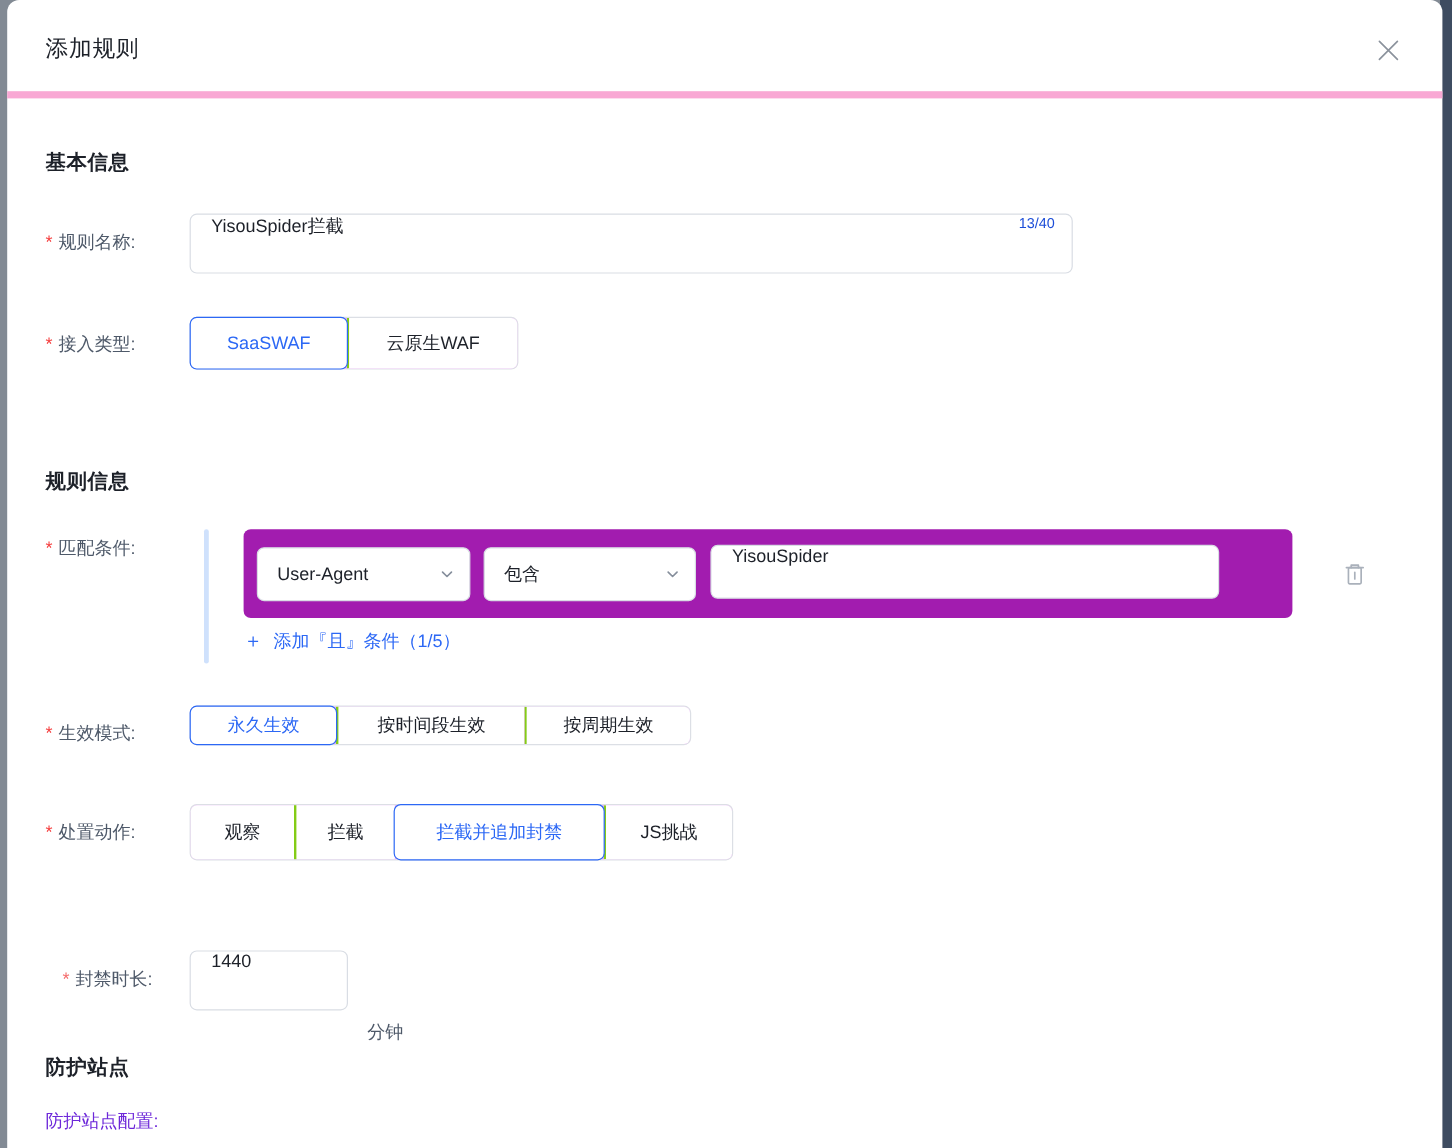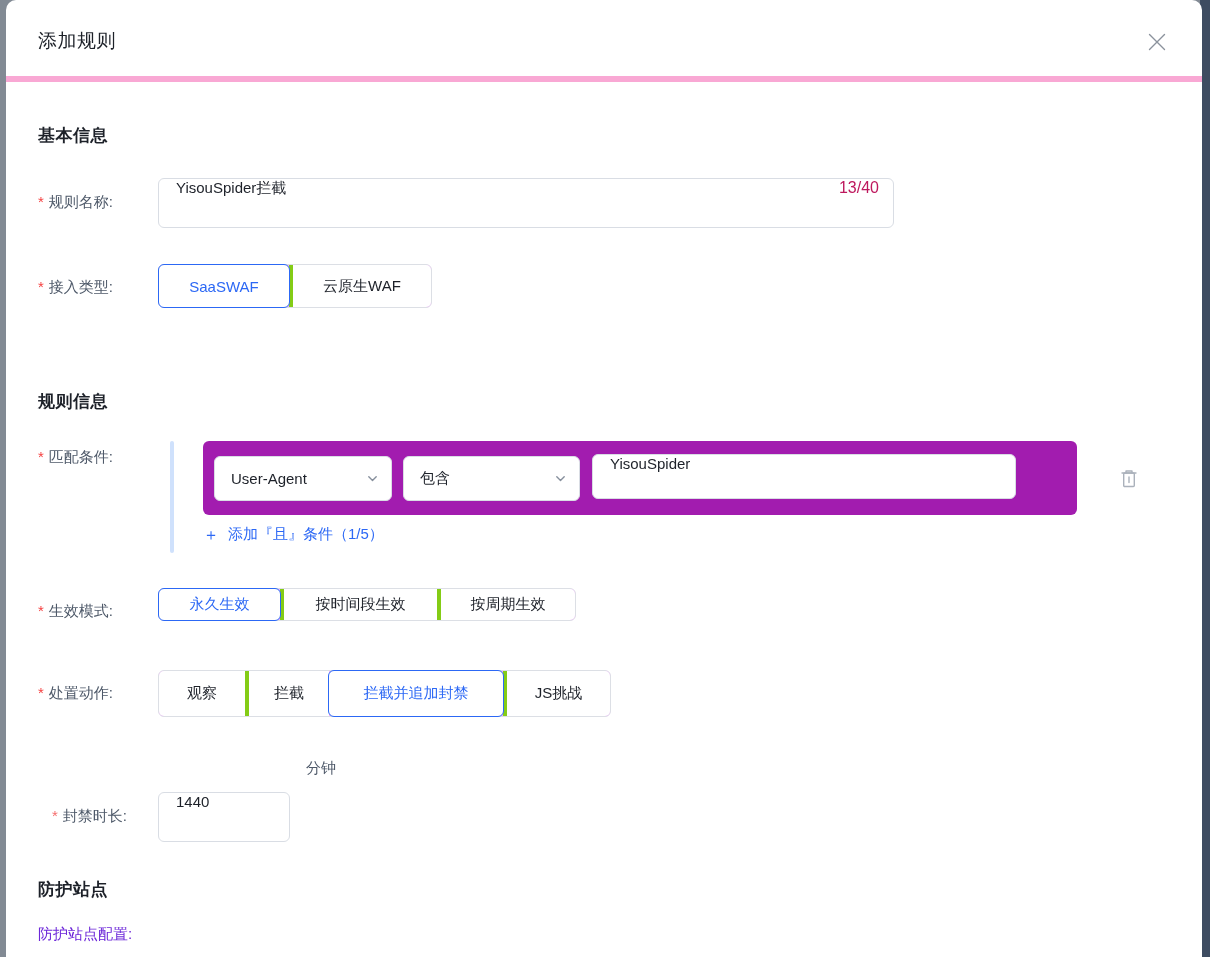--- a/index.html
+++ b/index.html
@@ -25,30 +25,30 @@
   .f-label{position:absolute;font-size:15px;color:#4e5969;white-space:nowrap;}
   .star{color:#f53f3f;margin-right:5px;}
   .star.soft{color:#f56c6c;}
 
   .tinput{
     position:absolute;box-sizing:border-box;background:#fff;
     border:1px solid #d9dde4;border-radius:6px;
     display:flex;padding:0 14px 0 17px;
     font-size:15px;color:#1d2129;cursor:text;
   }
-  .tinput .counter{margin-left:auto;font-size:16px;color:#be185d;}
+  .tinput .counter{margin-left:auto;font-size:12px;color:#1d4ed8;}
 
   .seg-group{
     position:absolute;display:flex;align-items:stretch;box-sizing:border-box;
     background:#f0abfc;border:1px solid #dcdfe5;border-radius:6px;
   }
   .seg{
     display:flex;align-items:center;justify-content:center;box-sizing:border-box;
     font-size:15px;color:#1d2129;background:#fff;cursor:pointer;white-space:nowrap;
-    border-left:4px solid #84cc16;
+    border-left:2px solid #84cc16;
   }
   .seg:first-child{border-left:none;border-radius:5px 0 0 5px;}
   .seg:last-child{border-radius:0 5px 5px 0;}
   .seg.selected{
     position:relative;z-index:2;margin:-1px;
     border:1px solid #2c68f5;border-radius:6px;color:#2c68f5;background:#fff;
   }
 
   .cond-bar{position:absolute;width:4px;background:#cfe1fc;border-radius:2px;}
   .cond-panel{position:absolute;background:#a21caf;border-radius:6px;}
@@ -164,18 +164,18 @@
     <div class="seg selected" style="width:176px">拦截并追加封禁</div>
     <div class="seg" style="width:107px">JS挑战</div>
   </div>
 
   <div class="f-label" style="left:46px;top:807px">
     <span class="star soft">*</span><span>封禁时长:</span>
   </div>
   <div class="tinput" style="left:152px;top:792px;width:132px;height:50px">
     <span>1440</span>
   </div>
-  <div class="unit-text" style="left:300px;top:759px">分钟</div>
+  <div class="unit-text" style="left:300px;top:851px">分钟</div>
 
   <div class="section-title" style="top:878px">防护站点</div>
   <div class="muted-label" style="left:32px;top:925px">防护站点配置:</div>
 
 </div>
 
 </body></html>

